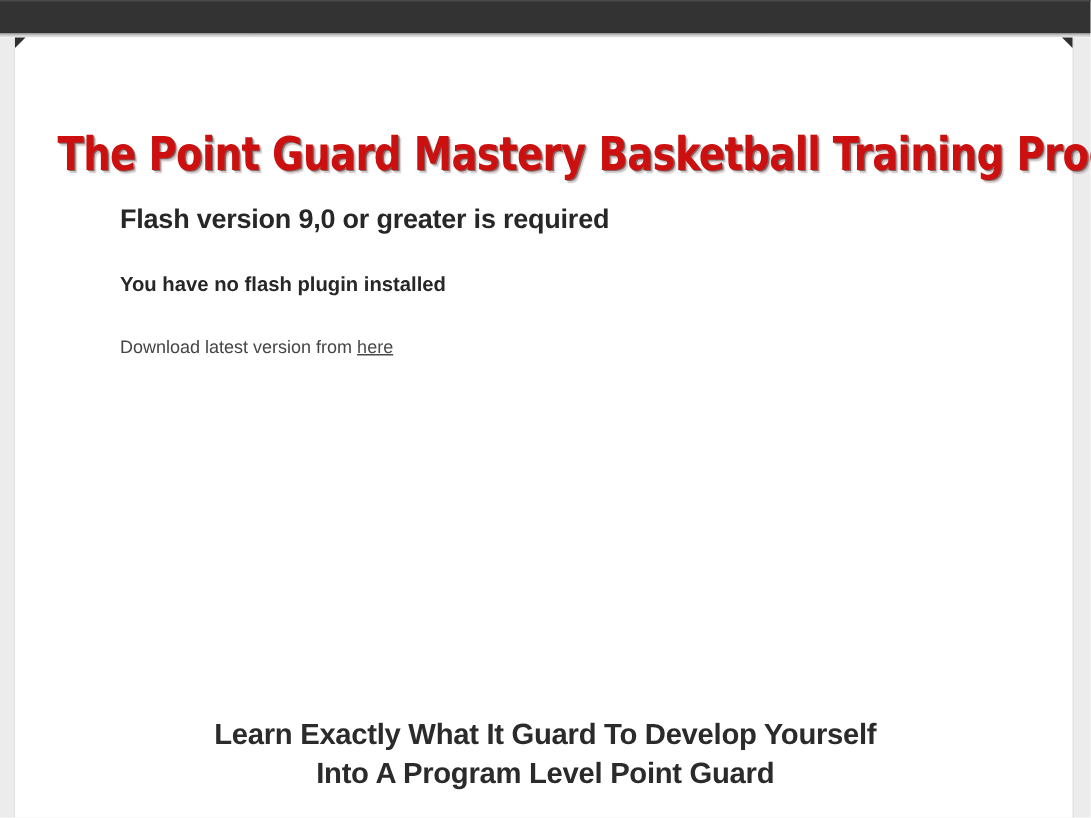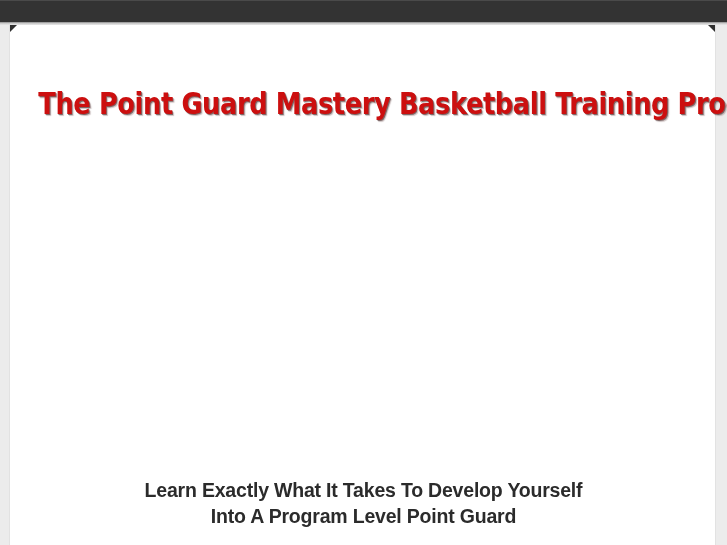--- a/index.html
+++ b/index.html
@@ -163,21 +163,30 @@
 
 <div id="page-gutter"></div>
 
 <div id="content-sheet">
 
   <div class="corner-nib" id="corner-nib-left"></div>
   <div class="corner-nib" id="corner-nib-right"></div>
 
   <h1 id="headline">The Point Guard Mastery Basketball Training Program</h1>
 
+  <div id="flash-notice">
+    <div id="flash-required-title">Flash version 9,0 or greater is required</div>
+
+    <div id="flash-missing-message">You have no flash plugin installed</div>
+
+    <div id="flash-download-line">
+      <span>Download latest version from </span><a id="flash-download-link" href="#">here</a>
+    </div>
+  </div>
 
   <div id="flash-embed-placeholder"></div>
 
   <div id="subheadline">
-    <div>Learn Exactly What It Takes To Develop Yourself</div>
+    <div>Learn Exactly What It Guard To Develop Yourself</div>
     <div>Into A Program Level Point Guard</div>
   </div>
 
 </div>
 
 </body></html>

